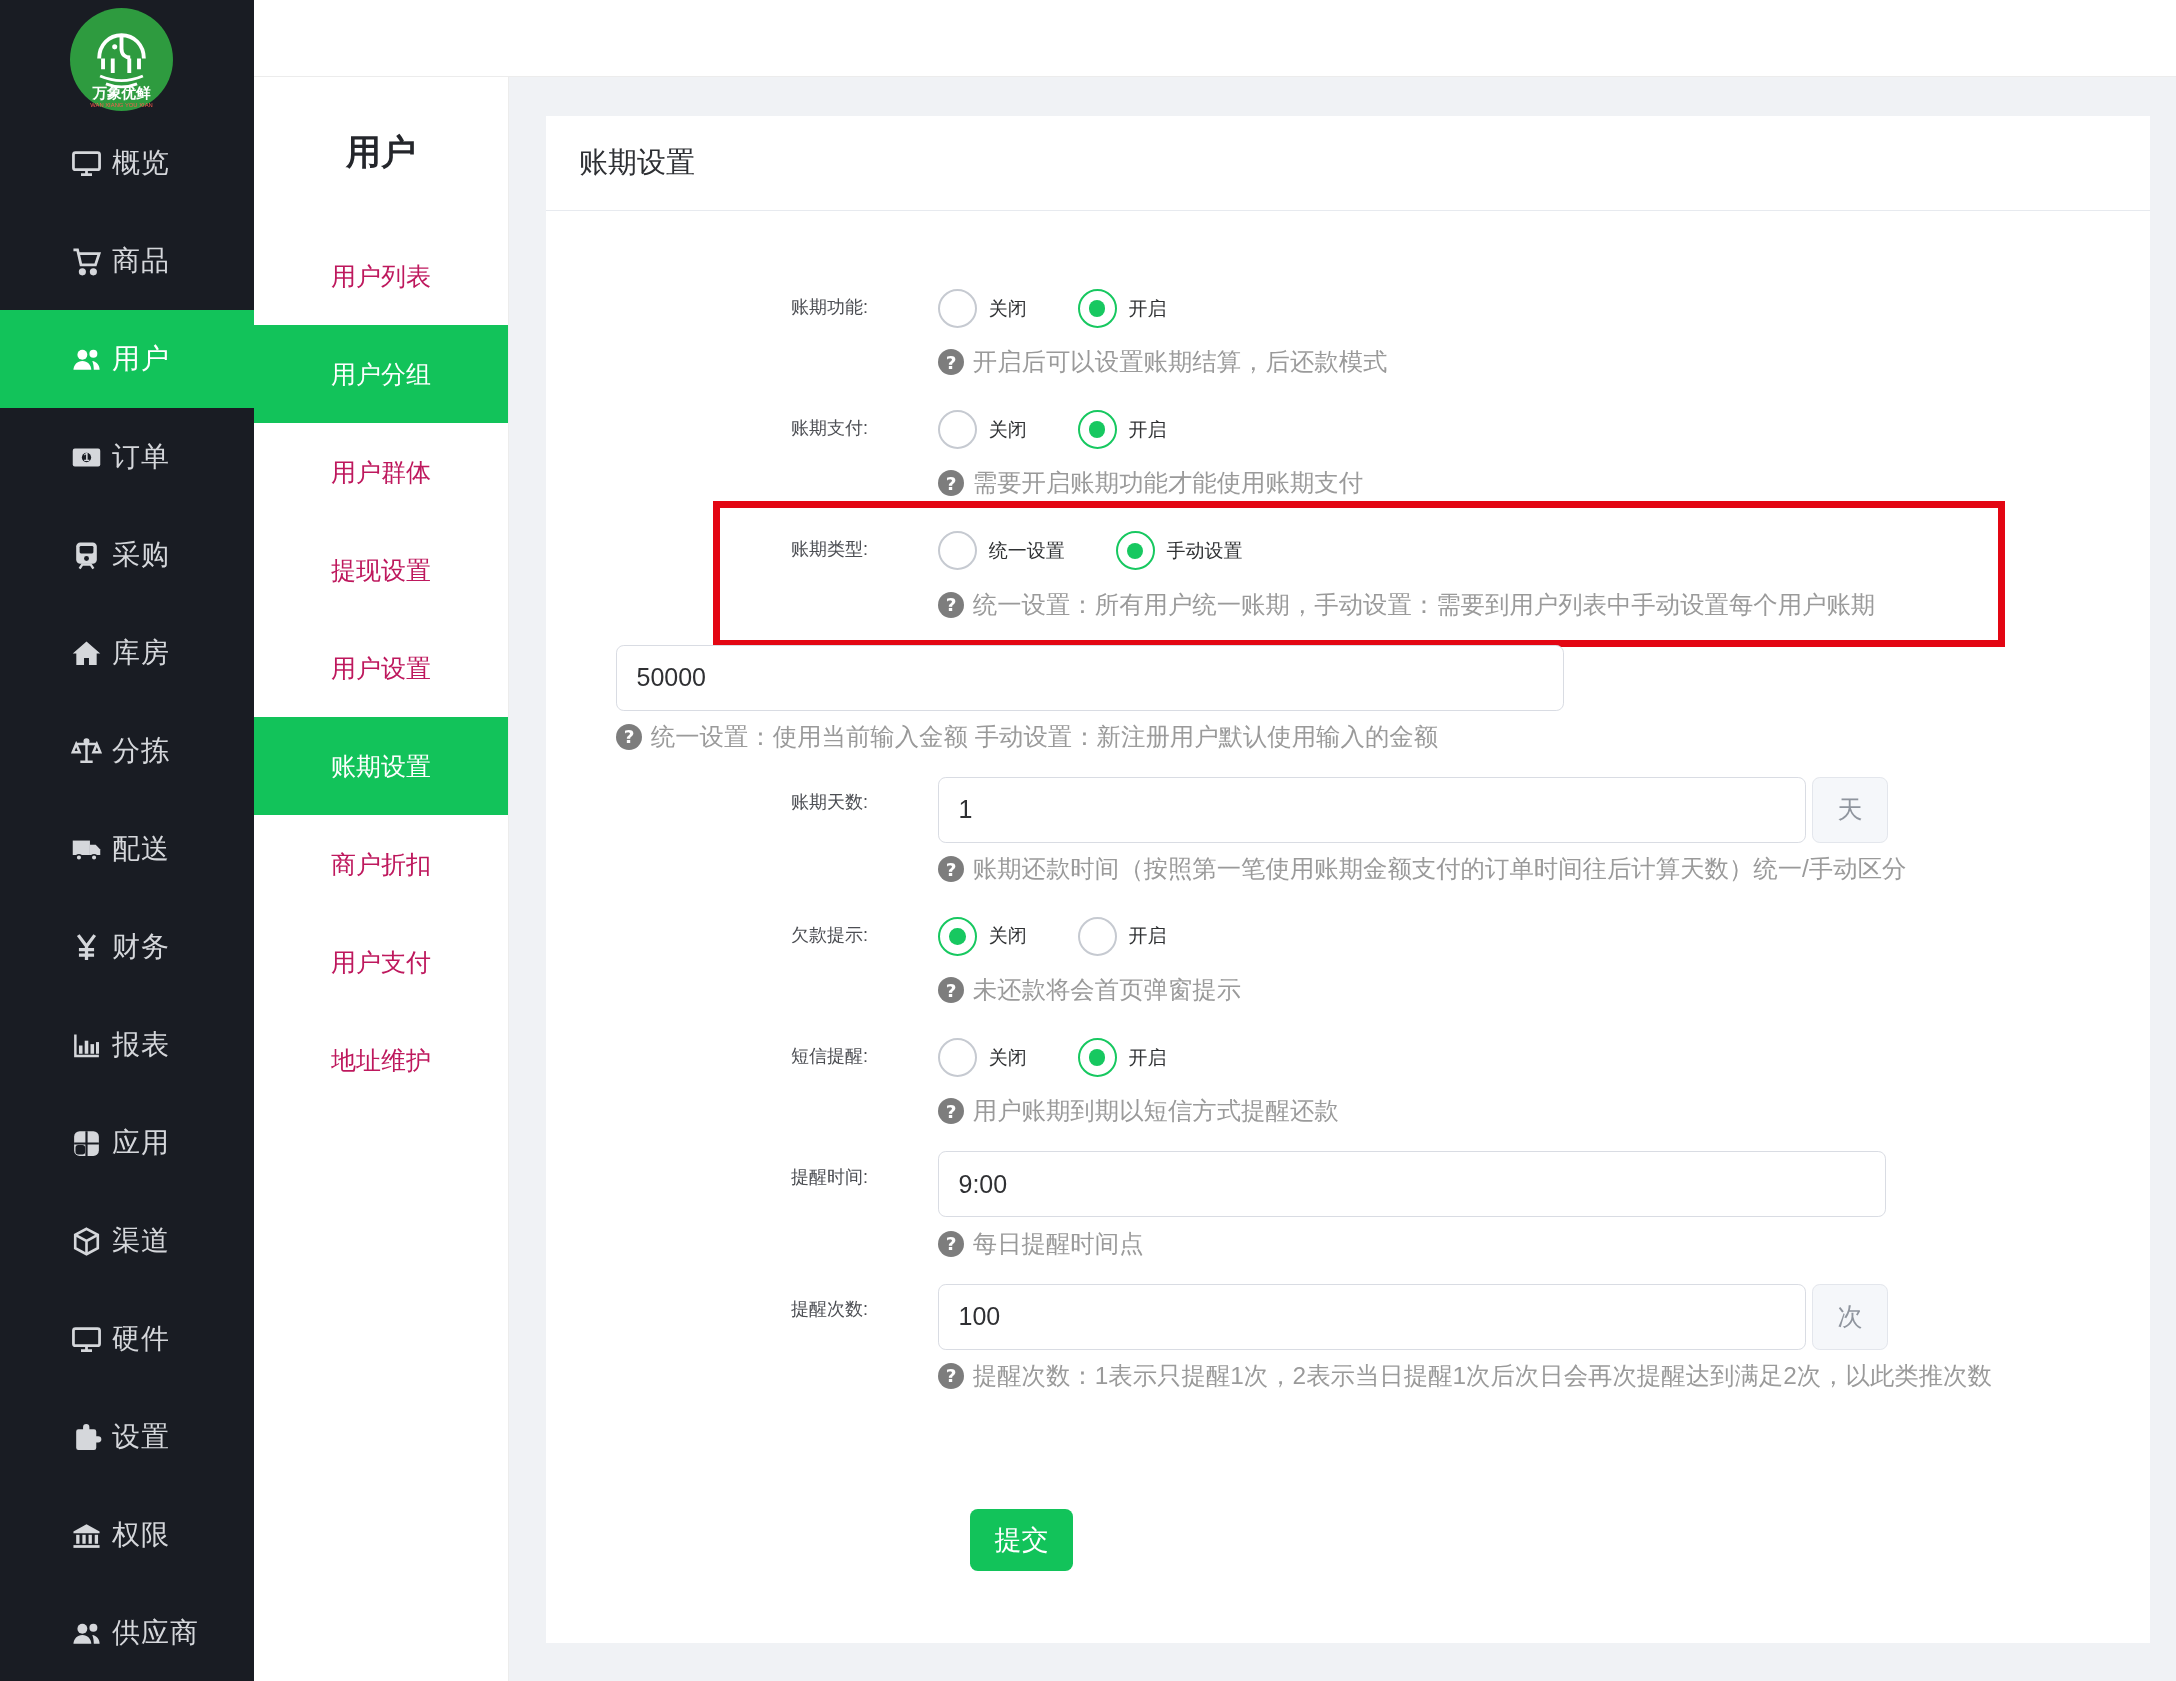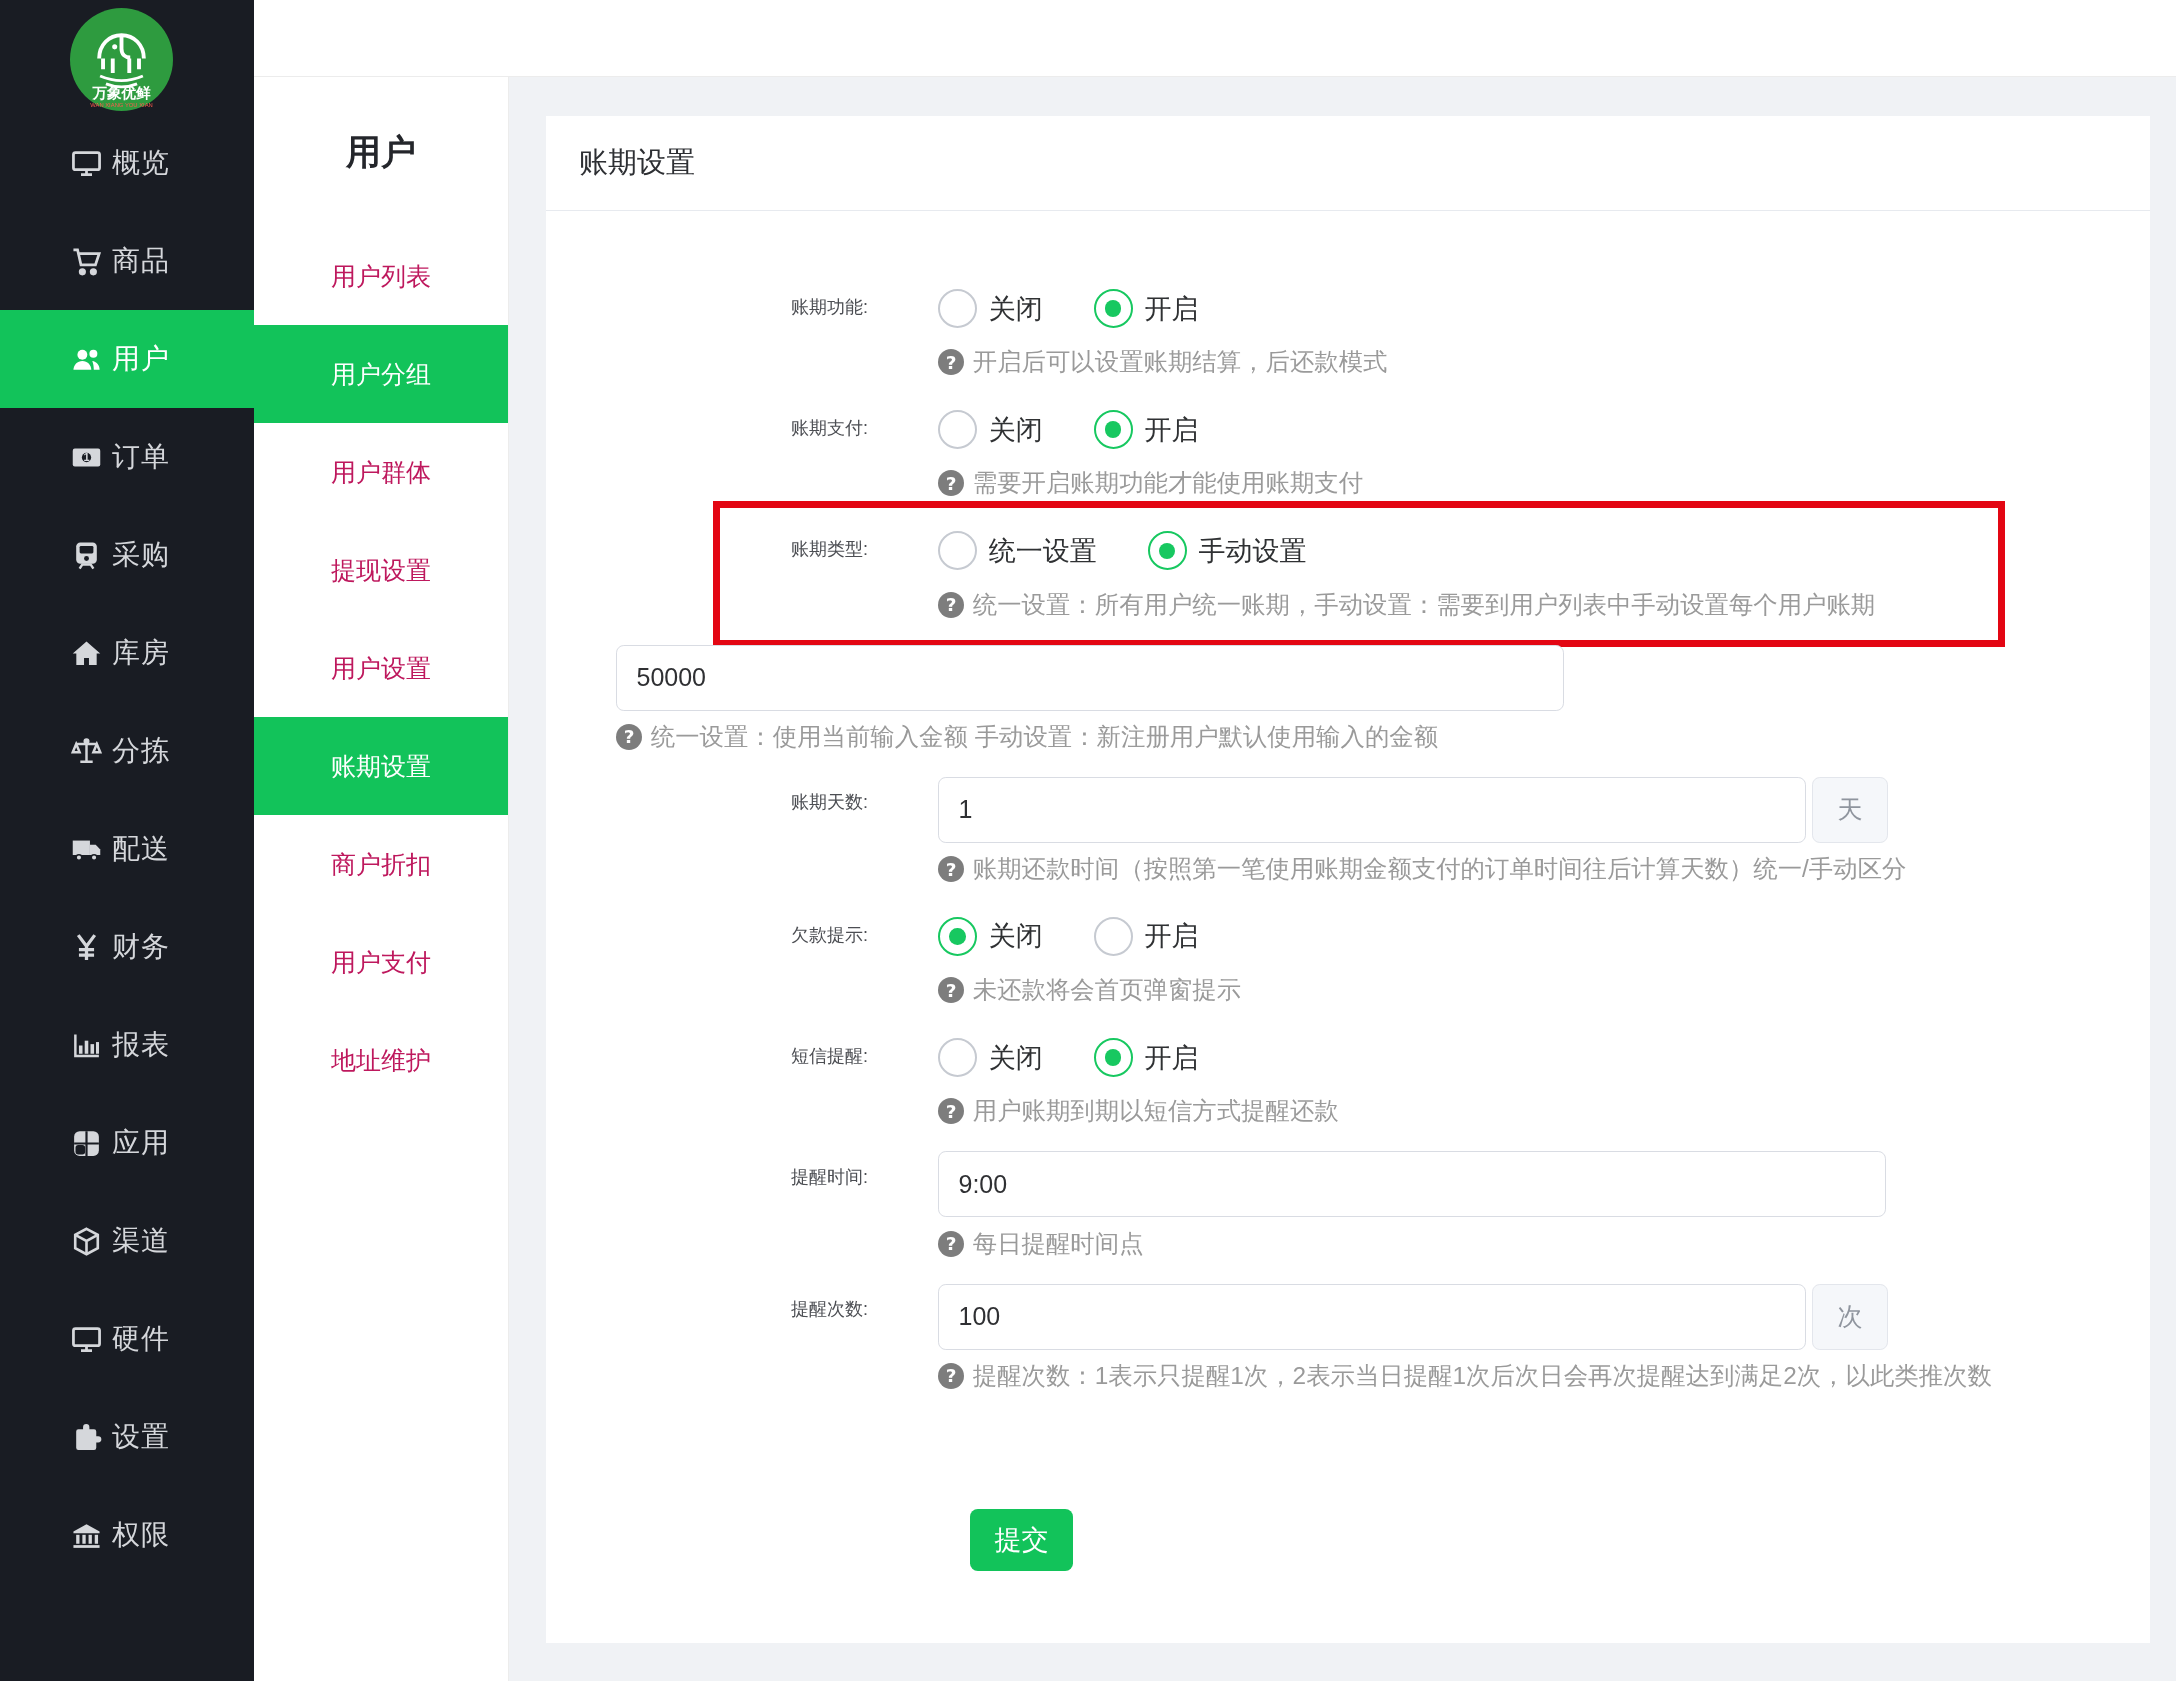--- a/index.html
+++ b/index.html
@@ -45,21 +45,21 @@
   .help-ico{width:26px;height:26px;min-width:26px;border-radius:50%;background:#7d7d7d;color:#fff;
     font-size:18.5px;font-weight:bold;display:inline-flex;align-items:center;justify-content:center;
     margin-right:8.8px;font-family:"DejaVu Sans",sans-serif;}
   
   .radio-opt{display:inline-flex;align-items:center;cursor:pointer;}
   .radio-opt + .radio-opt{margin-left:51px;}
   .radio{width:39px;height:39px;border-radius:50%;border:2.9px solid #c6cad1;background:#fff;
     box-sizing:border-box;display:inline-flex;align-items:center;justify-content:center;}
   .radio.selected{border-color:var(--radio-green);}
   .radio.selected::after{content:'';width:16.6px;height:16.6px;border-radius:50%;background:var(--radio-green);}
-  .radio-label{font-size:27px;color:#2f3133;margin-left:11.7px;}
+  .radio-label{font-size:19px;color:#2f3133;margin-left:11.7px;}
   
   .input-wrap{display:flex;align-items:flex-end;}
   .text-input{height:66px;border:1.5px solid #d9dce3;border-radius:7.8px;box-sizing:border-box;
     font-size:25px;color:#2f3033;padding:0 19.5px;outline:none;background:#fff;
     font-family:"Liberation Sans","DejaVu Sans",sans-serif;}
   .text-input.full{width:948px;}
   .text-input.short{width:868px;}
   .addon{width:76px;height:66px;margin-left:5.9px;background:#f5f7fa;border:1.5px solid #e3e6ec;
     border-radius:7.8px;box-sizing:border-box;display:flex;align-items:center;justify-content:center;
     font-size:25px;color:#8f959e;}
@@ -233,20 +233,31 @@
             <path d="M2.5 9L12 3.8 21.5 9v1.4h-19z"></path>
             <rect x="4.5" y="11.5" width="2.4" height="6.5"></rect>
             <rect x="9" y="11.5" width="2.4" height="6.5"></rect>
             <rect x="13.5" y="11.5" width="2.4" height="6.5"></rect>
             <rect x="18" y="11.5" width="2.4" height="6.5"></rect>
             <path d="M2.5 19h19v2h-19z"></path>
           </svg>
         </span>
         <span class="side-label">权限</span>
       </div>
+      <div class="side-item">
+        <span class="side-icon">
+          <svg viewBox="0 0 24 24" fill="currentColor">
+            <circle cx="9" cy="8.5" r="3.6"></circle>
+            <path d="M2.5 19.5c0-3.6 2.9-6.5 6.5-6.5s6.5 2.9 6.5 6.5z"></path>
+            <circle cx="17" cy="7.8" r="2.9"></circle>
+            <path d="M16.2 13.1c3 .4 5.3 2.9 5.3 6v.4h-4.2c0-2.4-.4-4.6-1.1-6.4z"></path>
+          </svg>
+        </span>
+        <span class="side-label">供应商</span>
+      </div>
     </nav>
 </div>
 
 <div class="right-side">
   <div class="topbar"></div>
   <div class="lower">
 
     <div class="submenu">
       <div class="submenu-title">用户</div>
       <div>

